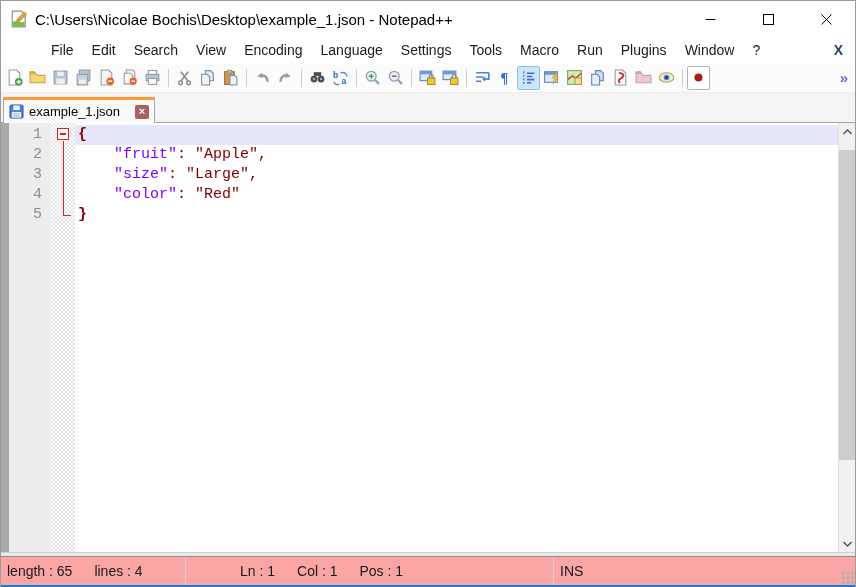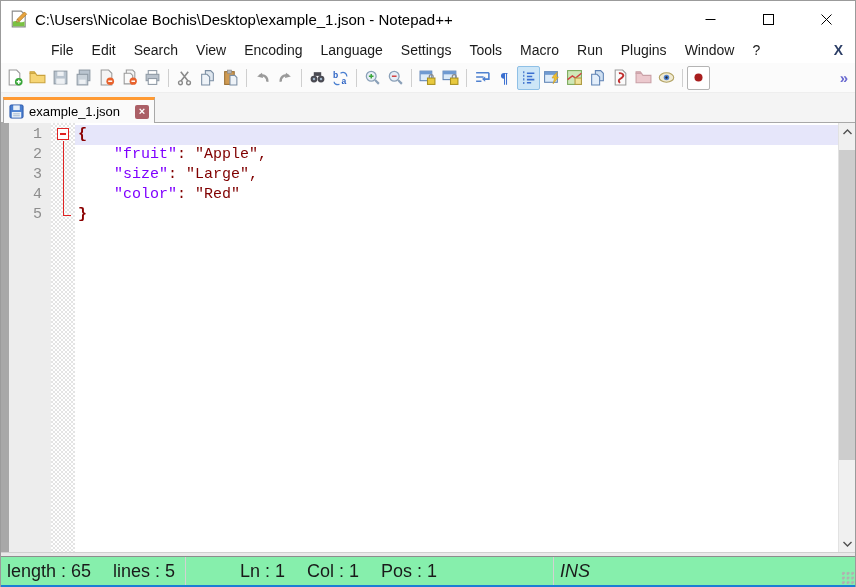--- a/index.html
+++ b/index.html
@@ -70,29 +70,29 @@
   .tk-ws{ color:#000; }
 
   
   .vscroll{ flex:0 0 17px; background:#f0f0f0; display:flex; flex-direction:column; border-left:1px solid #e2e2e2; }
   .sb-btn{ height:17px; flex:0 0 17px; display:flex; align-items:center; justify-content:center; background:#f0f0f0; }
   .sb-track{ flex:1 1 auto; position:relative; }
   .sb-thumb{ position:absolute; left:0; right:0; top:10px; height:310px; background:#cdcdcd; }
 
   
   .editor-gap{ height:4px; flex:0 0 4px; background:#e9e9e9; border-top:1px solid #d0d0d0; }
-  .statusbar{ height:29px; flex:0 0 29px; background:#86efac; border-top:1px solid #8c8c8c;
-              display:flex; align-items:center; font-size:18px; color:#1a1a1a; }
+  .statusbar{ height:29px; flex:0 0 29px; background:#fca5a5; border-top:1px solid #8c8c8c;
+              display:flex; align-items:center; font-size:14px; color:#1a1a1a; }
   .sb-sec{ height:100%; display:flex; align-items:center; gap:22px; padding-left:6px; border-right:1px solid #d2d2d2; }
   .sb-sec:last-child{ border-right:none; }
   .sec-doc{ width:185px; }
   .sec-cursor{ width:320px;margin-left:48px; }
   .sec-eol{ width:143px; }
   .sec-enc{ width:149px; }
-  .sec-ins{ flex:1;font-style:italic; }
+  .sec-ins{ flex:1; }
   .resize-grip{ margin-left:auto; width:14px; height:14px; align-self:flex-end;
     background-image:radial-gradient(circle at 2px 2px, #b0b0b0 1.4px, transparent 1.6px);
     background-size:4.6px 4.6px; background-position:bottom right; }
   .bottom-accent{ height:2px; flex:0 0 2px; background:#1a7fd4; }
 </style>
 </head>
 <body>
 
 <div class="window">
 
@@ -392,21 +392,21 @@
           </svg>
       </span>
     </div>
   </div>
 
   <div class="editor-gap"></div>
 
   <div class="statusbar">
     <div class="sb-sec sec-doc">
       <span>length : 65</span>
-      <span>lines : 5</span>
+      <span>lines : 4</span>
     </div>
     <div class="sb-sec sec-cursor">
       <span>Ln : 1</span>
       <span>Col : 1</span>
       <span>Pos : 1</span>
     </div>
     <div class="sb-sec sec-ins">
       <span>INS</span>
       <span class="resize-grip"></span>
     </div>

